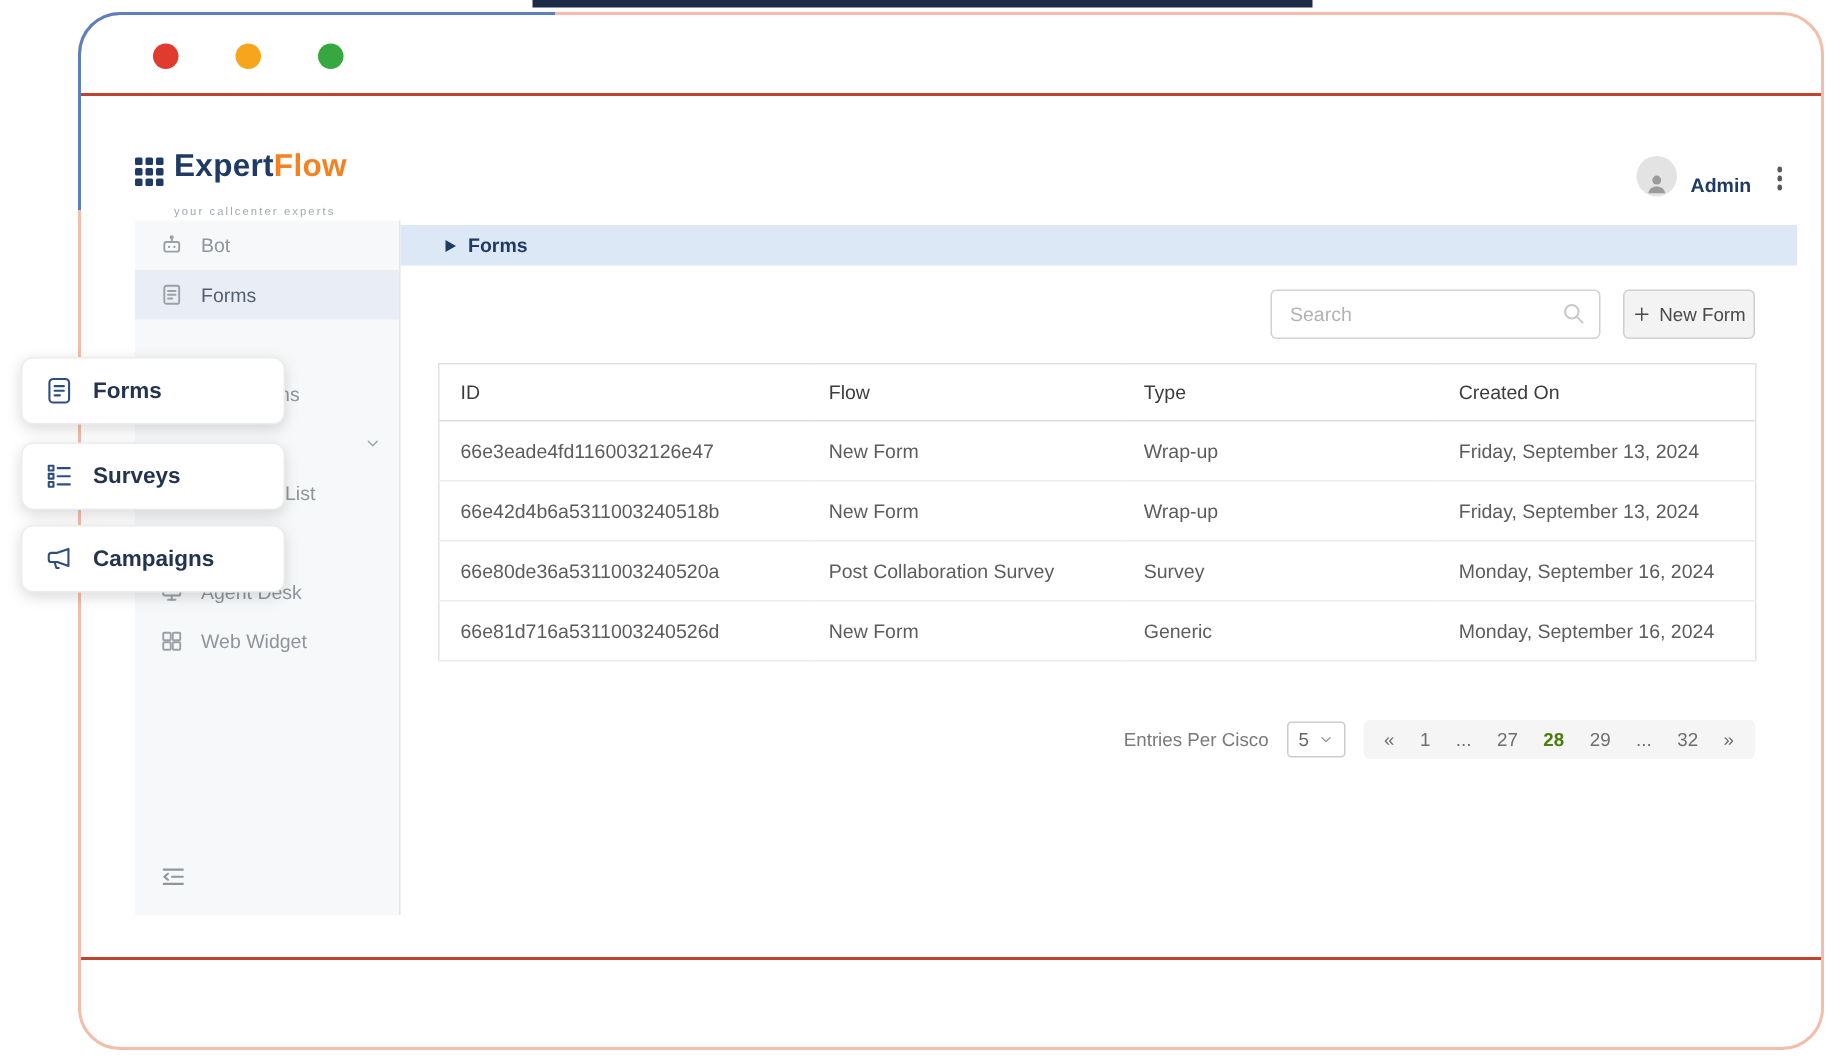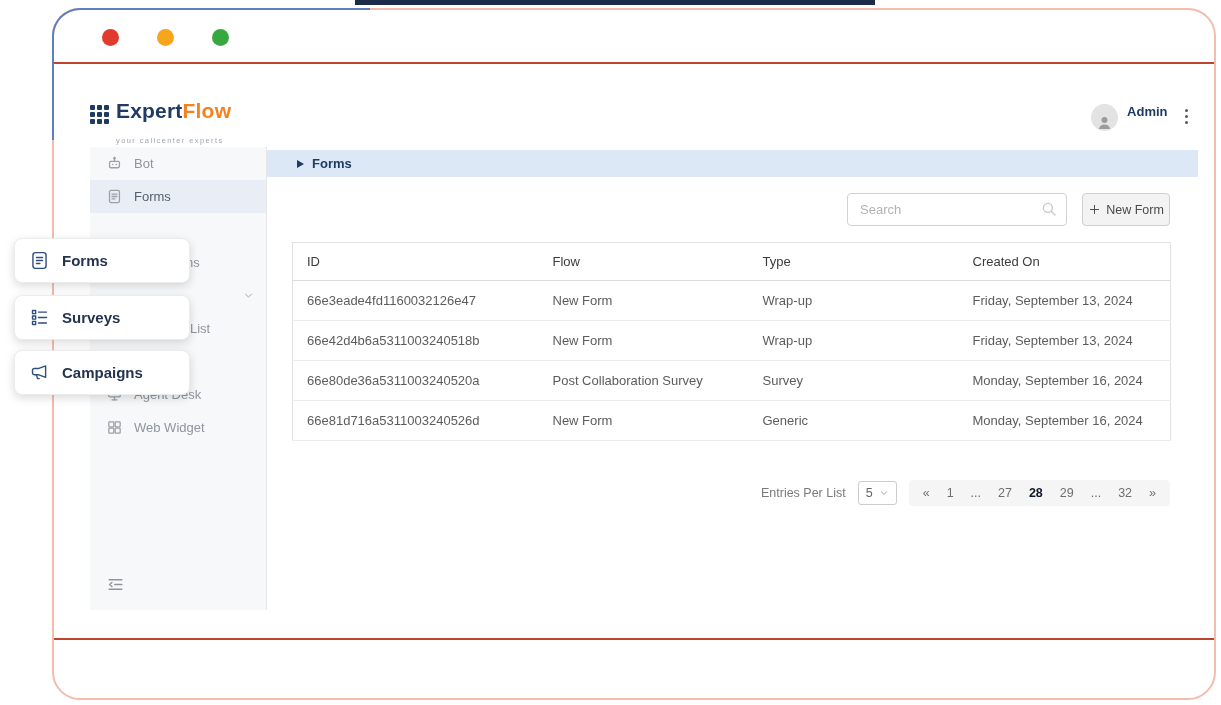--- a/index.html
+++ b/index.html
@@ -20,21 +20,21 @@
   .rule-top { top:52px; } .rule-bottom { top:628px; }
 
   
   .app-header { position:absolute; left:36px; top:86px; width:1108px; height:52px; }
   .logo { position:absolute; left:0; top:4px; display:flex; align-items:flex-start; }
   .logo-mark { display:grid; grid-template-columns:repeat(3,5px); grid-gap:2px; margin:5px 7px 0 0; }
   .logo-dot { width:5px; height:5px; background:#1f3a63; border-radius:1px; }
   .logo-title { font-size:21px; font-weight:bold; letter-spacing:.2px; line-height:22px; }
   .logo-primary { color:#1f3a63; } .logo-secondary { color:#f58220; }
   .logo-tagline { font-size:7.5px; color:#a0a8b1; letter-spacing:1.4px; margin-top:14px; }
-  .user-area { position:absolute; right:8px; top:8px; display:flex; align-items:flex-start; gap:9px; }
+  .user-area { position:absolute; right:8px; top:8px; display:flex; align-items:flex-end; gap:9px; }
   .avatar { width:27px; height:27px; border-radius:50%; background:#e3e3e3; display:flex;
             align-items:flex-end; justify-content:center; overflow:hidden; }
   .avatar .ic { width:17px; height:17px; color:#9b9b9b; }
   .user-name { font-size:13px; font-weight:bold; color:#1f3a63; }
   .kebab { margin-left:6px; cursor:pointer; padding:2px; }
   .kebab i { display:block; width:3.5px; height:3.5px; border-radius:50%; background:#5a5a5a; margin:2.5px 0; }
 
   
   .sidebar { position:absolute; left:36px; top:137px; width:177px; height:463px;
              background:#f7f8f9; border-right:1px solid #e6e6e6; }
@@ -73,21 +73,21 @@
   .col-id { width:246px; } .col-name { width:210px; } .col-type { width:210px; } .col-created { width:212px; }
 
   .pagination { position:absolute; right:28px; top:330px; display:flex; align-items:center;
                 gap:12px; font-size:12.5px; color:#7a7a7a; }
   .pg-select { display:flex; align-items:center; gap:6px; border:1px solid #ccc; border-radius:3px;
                padding:4px 7px; color:#666; background:#fff; cursor:pointer; }
   .pg-chev { width:10px; height:10px; color:#888; }
   .pg-group { display:flex; align-items:center; gap:17px; background:#f5f5f5; border-radius:4px;
               padding:6px 14px; color:#6e6e6e; }
   .pg-item { cursor:pointer; }
-  .pg-item.current { color:#0f172a; font-weight:bold; }
+  .pg-item.current { color:#4d7c0f; font-weight:bold; }
 
   
   .callout { position:absolute; left:14px; width:176px; height:45px; background:#fff;
              border:1px solid #ececec; border-radius:8px; box-shadow:0 3px 10px rgba(0,0,0,.15);
              display:flex; align-items:center; padding-left:14px; gap:12px; z-index:20; cursor:pointer; }
   .callout-icon { width:21px; height:21px; color:#2e4f7d; flex:none; }
   .callout-label { font-size:15px; font-weight:600; color:#24344e; }
 </style>
 </head>
 <body>
@@ -305,21 +305,21 @@
             <tr>
               <td>66e81d716a5311003240526d</td>
               <td>New Form</td>
               <td>Generic</td>
               <td>Monday, September 16, 2024</td>
             </tr>
           </tbody>
       </table>
 
       <div class="pagination">
-        <span>Entries Per List</span>
+        <span>Entries Per Cisco</span>
         <span class="pg-select">
           <span>5</span>
           <span class="pg-chev">
               <svg viewBox="0 0 24 24" fill="none" stroke="currentColor" stroke-width="1.8" stroke-linecap="round" stroke-linejoin="round">
                 <path d="M5.5 9l6.5 6.5L18.5 9"></path>
               </svg>
             </span>
         </span>
         <span class="pg-group">
             <span class="pg-item">«</span>

